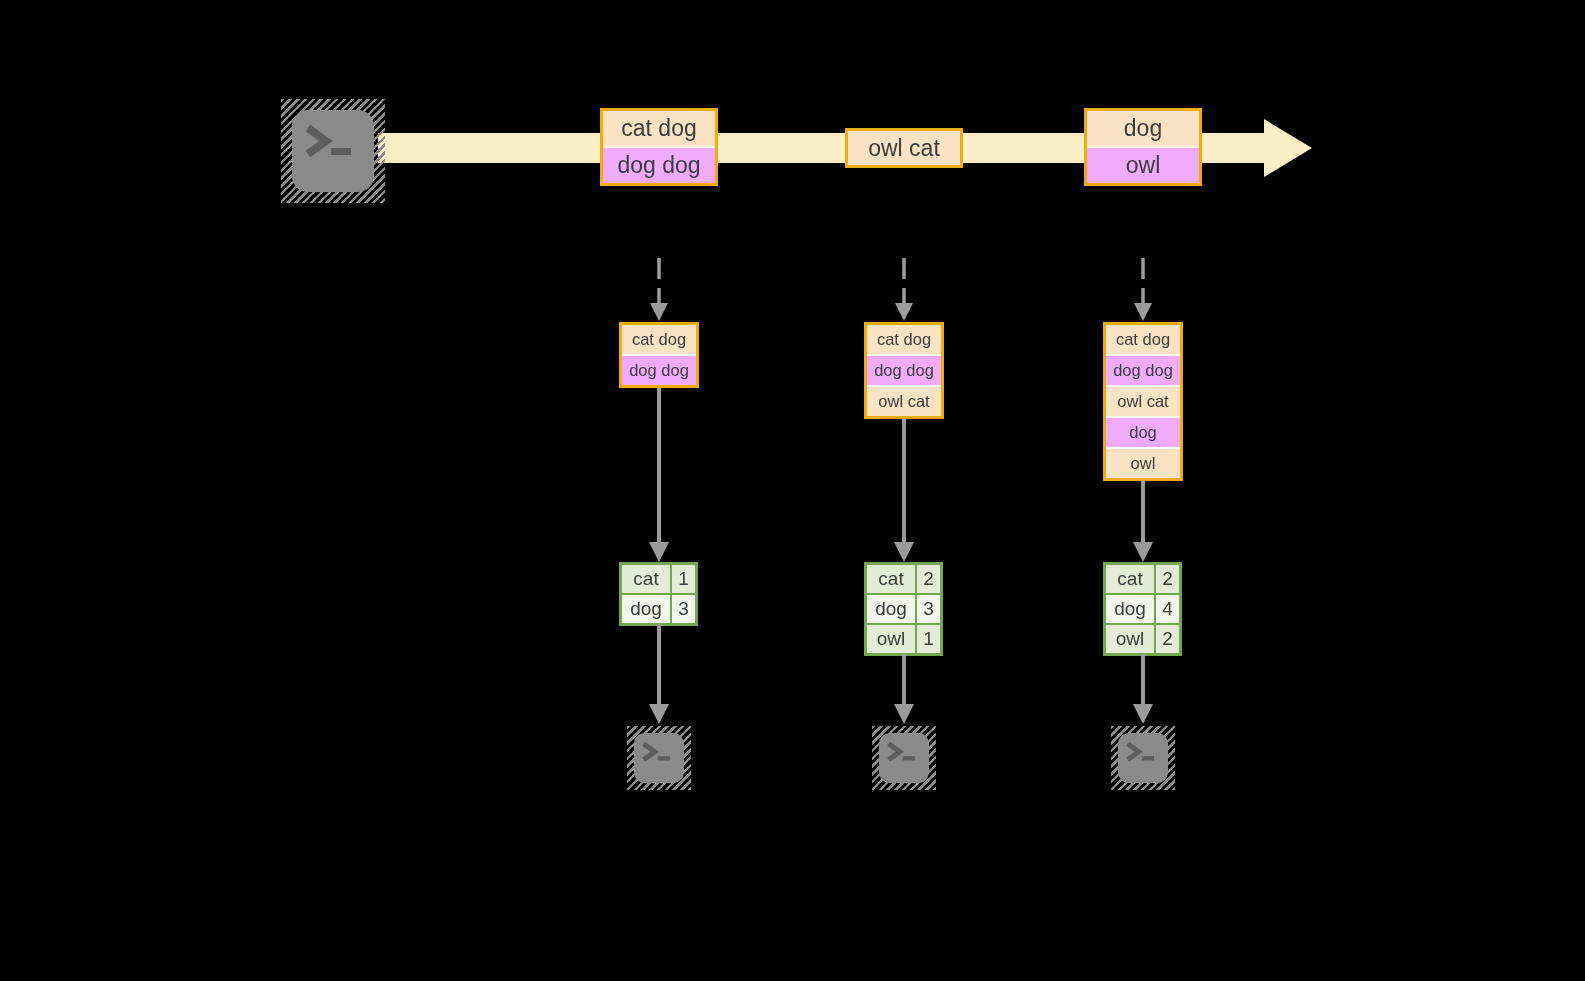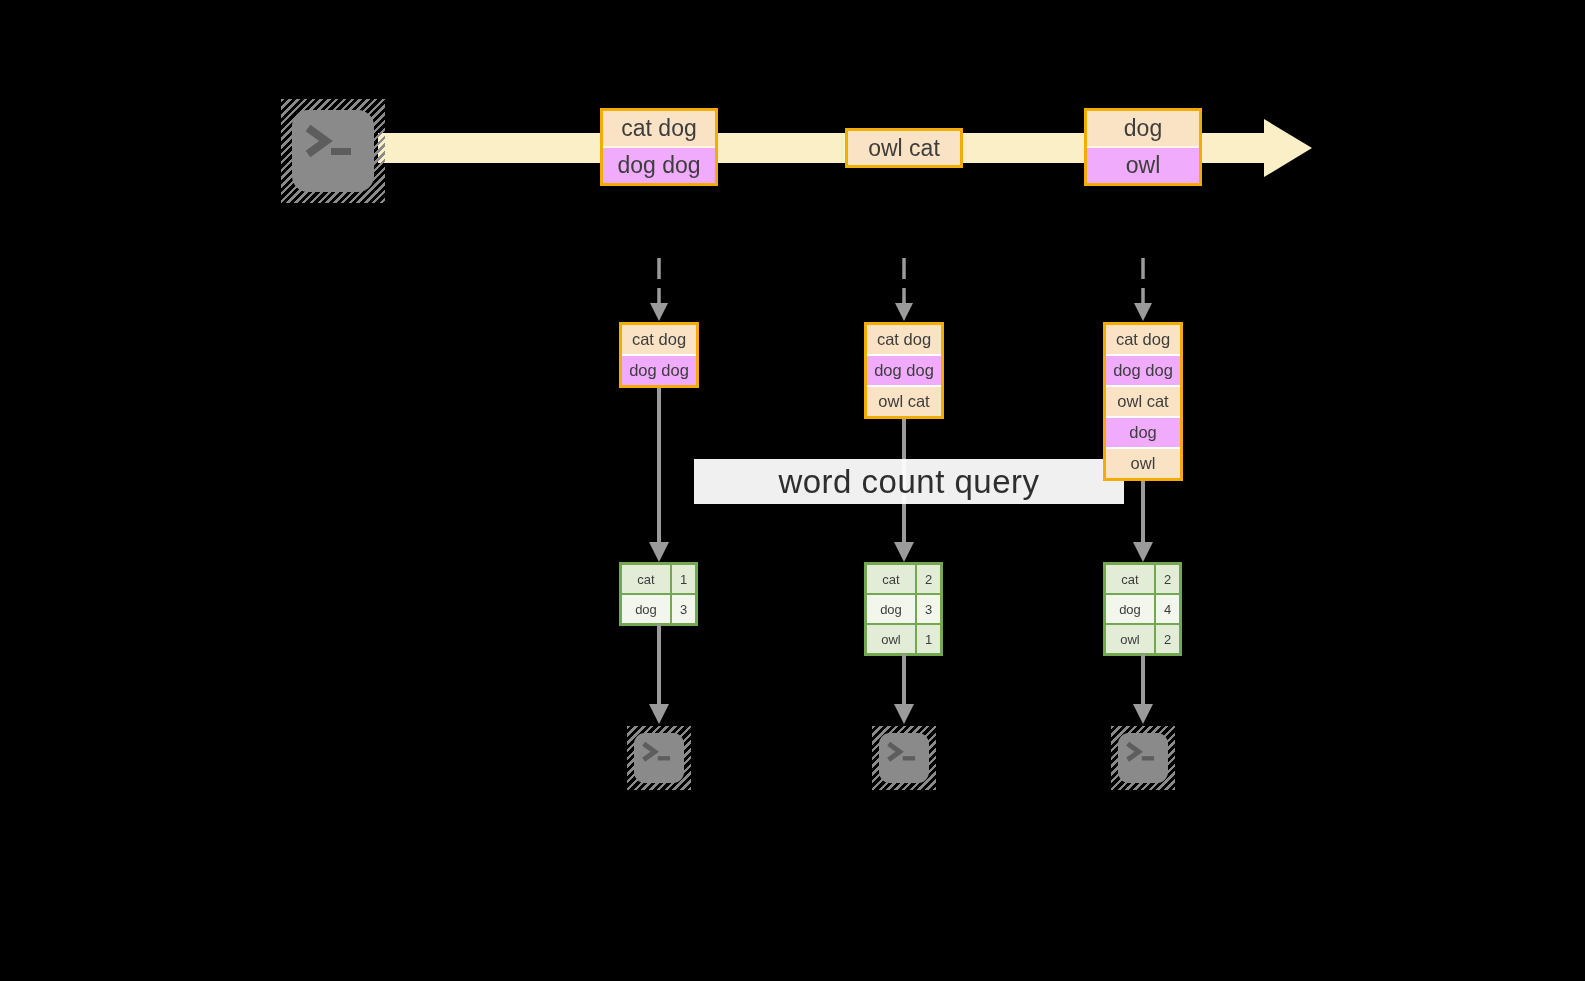--- a/index.html
+++ b/index.html
@@ -33,21 +33,21 @@
 
   .stack{position:absolute;width:74px;border:3px solid #f3ac02;background:#ffffff;
          display:flex;flex-direction:column;gap:2px;z-index:4;}
   .stack .cell{height:29px;display:flex;align-items:center;justify-content:center;
                font-size:16.5px;}
 
   
   .wtable{position:absolute;border:3px solid #74a850;background:#74a850;
           display:grid;grid-template-columns:48px 23px;gap:2px;z-index:2;}
   .wtable .tcell{height:28px;display:flex;align-items:center;justify-content:center;
-                 font-size:13px;}
+                 font-size:19px;}
   .rowA{background:#e3ecd7;}
   .rowB{background:#f2f6ec;}
 
   
   .banner{position:absolute;left:694px;top:459px;width:430px;height:45px;
           background:rgba(255,255,255,0.94);z-index:3;
           display:flex;align-items:center;justify-content:center;}
   .banner span{font-size:33px;color:#2e2e2e;letter-spacing:0.5px;}
 
   .arrow{position:absolute;overflow:visible;z-index:2;}
@@ -100,23 +100,20 @@
   </svg>
   <svg class="arrow" style="left:893px;top:417px" width="22" height="145">
     <line x1="11" y1="0" x2="11" y2="126" stroke="#9b9b9b" stroke-width="4"></line>
     <polygon points="1,125 21,125 11,145" fill="#9b9b9b"></polygon>
   </svg>
   <svg class="arrow" style="left:1132px;top:480px" width="22" height="82">
     <line x1="11" y1="0" x2="11" y2="63" stroke="#9b9b9b" stroke-width="4"></line>
     <polygon points="1,62 21,62 11,82" fill="#9b9b9b"></polygon>
   </svg>
 
-  <div class="banner">
-    <span>word count query</span>
-  </div>
 
   <div class="stack" style="left:619px;top:322px">
     <div class="cell peach">cat dog</div>
     <div class="cell ivory">dog dog</div>
   </div>
   <div class="stack" style="left:864px;top:322px">
     <div class="cell peach">cat dog</div>
     <div class="cell ivory">dog dog</div>
     <div class="cell peach">owl cat</div>
   </div>

